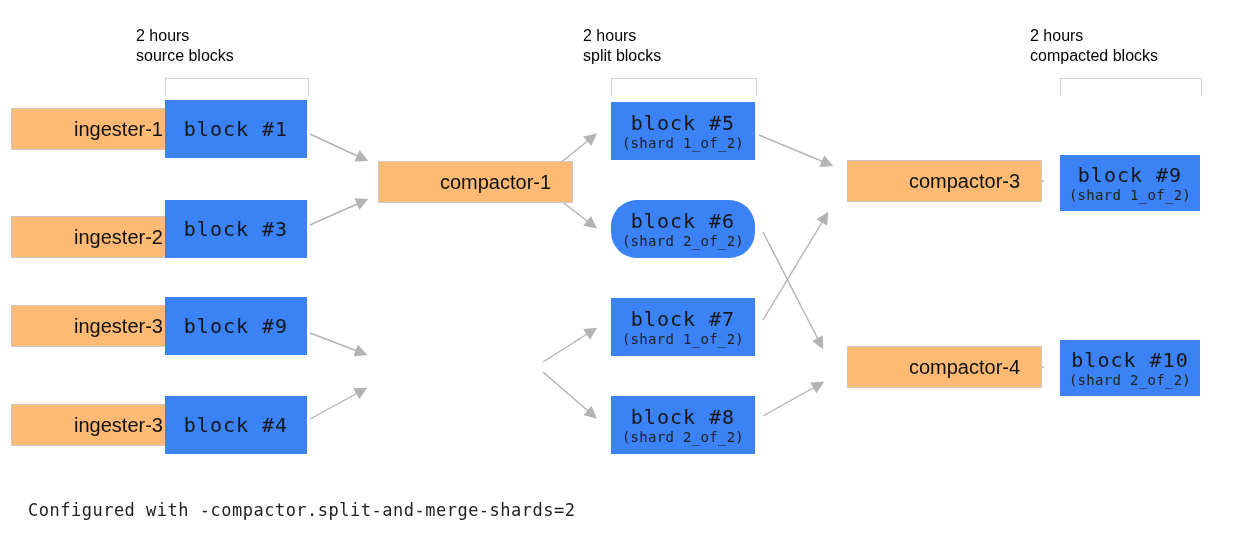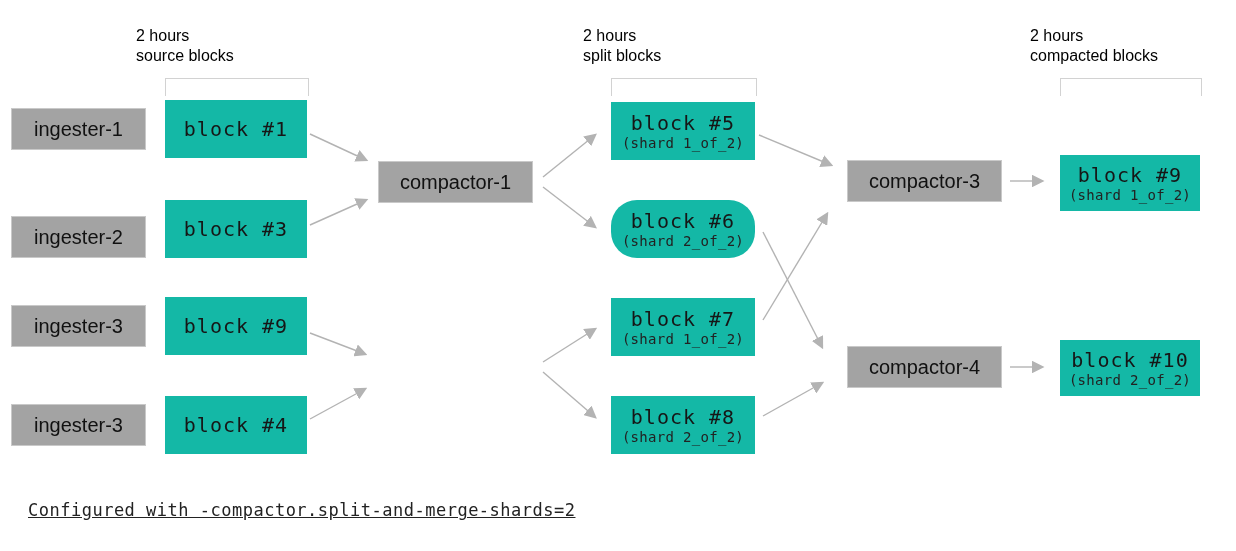--- a/index.html
+++ b/index.html
@@ -11,42 +11,42 @@
   .edges line{stroke:#b3b3b3;stroke-width:1.4;}
   .col-header{
     position:absolute;top:26px;width:200px;text-align:left;
     font-size:16px;line-height:20px;color:#000;
   }
   .bracket{
     position:absolute;top:78px;height:17px;
     border:1px solid #d2d2d2;border-bottom:none;background:#ffffff;
   }
   .node{
-    position:absolute;background:#a3a3a3;border:1px solid #c9c9c9;
+    position:absolute;background:#fdba74;border:1px solid #c9c9c9;
     display:flex;align-items:center;justify-content:center;
-    font-size:20px;color:#111;width:133px;height:40px;
+    font-size:20px;color:#111;width:133px;height:40px;padding-left:40px;
   }
   .node.wide{width:153px;}
   .block{
-    position:absolute;background:#14b8a6;border:none;
+    position:absolute;background:#3b82f6;border:none;
     display:flex;flex-direction:column;align-items:center;justify-content:center;
     width:142px;height:58px;
   }
   .block-label{
     font-family:"DejaVu Sans Mono",monospace;font-size:20px;letter-spacing:1px;
     color:#161616;line-height:24px;white-space:nowrap;
   }
   .block-shard{
     font-family:"DejaVu Sans Mono",monospace;font-size:14px;letter-spacing:0.3px;
     color:#222;line-height:17px;white-space:nowrap;
   }
   .footer-note{
     position:absolute;left:28px;top:500px;
     font-family:"DejaVu Sans Mono",monospace;font-size:17px;letter-spacing:0.5px;
-    color:#222;white-space:nowrap;text-decoration:underline;
+    color:#222;white-space:nowrap;
   }
 </style>
 </head>
 <body>
 
 <div class="canvas">
 
   <svg class="edges" width="1236" height="551" viewBox="0 0 1236 551">
     <defs>
       <marker id="arrowhead" viewBox="0 0 10 10" refX="8" refY="5" markerWidth="9" markerHeight="9" orient="auto-start-reverse">

